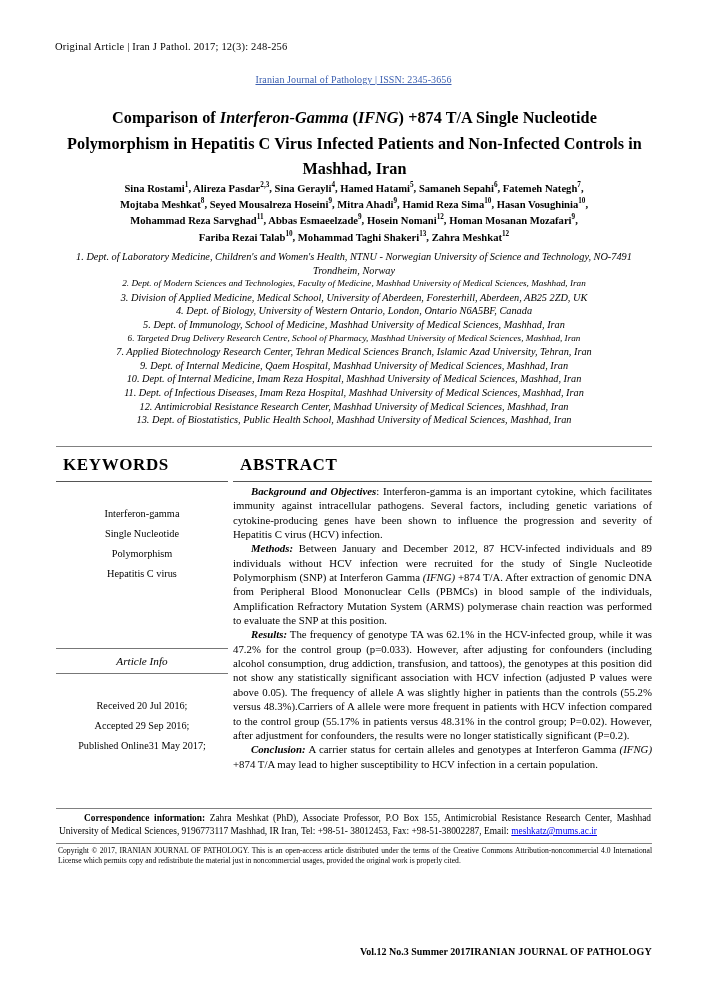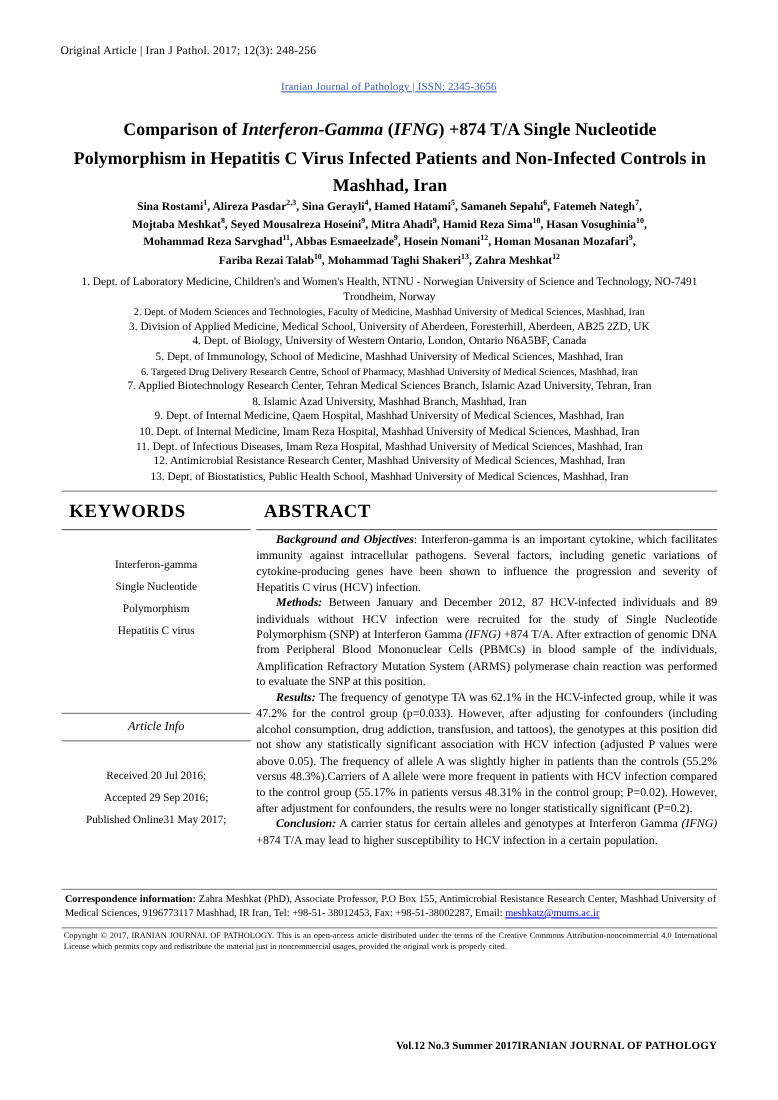--- a/index.html
+++ b/index.html
@@ -67,20 +67,21 @@
     line-height: 16.2px;
   }
   .authors sup { font-size: 7.2px; vertical-align: super; line-height: 0; }
 
   .affils {
     position: absolute;
     top: 250px;
     left: 52px;
     width: 604px;
     text-align: center;
+    font-style: italic;
   }
   .affil { line-height: 13.6px; }
   .affil.big { font-size: 10.3px; }
   .affil.small { font-size: 9.2px; }
 
   .rule-top {
     position: absolute;
     left: 56px;
     width: 596px;
     top: 446px;
@@ -162,21 +163,21 @@
 
   .corr {
     position: absolute;
     left: 59px;
     top: 812px;
     width: 592px;
     font-size: 9.4px;
     line-height: 13.2px;
     text-align: justify;
   }
-  .corr b { font-weight: bold; }
+  .corr b { font-weight: bold; margin-left: 25px; }
   .corr .email {
     text-decoration: underline;
   }
 
   .rule-copy {
     position: absolute;
     left: 56px;
     width: 596px;
     top: 843px;
     border-top: 1.1px solid #808080;
@@ -230,21 +231,20 @@
   </div>
 
   <div class="affils" id="affiliation-list">
       <div class="affil big"><span>1. </span><span>Dept. of Laboratory Medicine, Children's and Women's Health, NTNU - Norwegian University of Science and Technology, NO-7491 Trondheim, Norway</span></div>
       <div class="affil small"><span>2. </span><span>Dept. of Modern Sciences and Technologies, Faculty of Medicine, Mashhad University of Medical Sciences, Mashhad, Iran</span></div>
       <div class="affil big"><span>3. </span><span>Division of Applied Medicine, Medical School, University of Aberdeen, Foresterhill, Aberdeen, AB25 2ZD, UK</span></div>
       <div class="affil big"><span>4. </span><span>Dept. of Biology, University of Western Ontario, London, Ontario N6A5BF, Canada</span></div>
       <div class="affil big"><span>5. </span><span>Dept. of Immunology, School of Medicine, Mashhad University of Medical Sciences, Mashhad, Iran</span></div>
       <div class="affil small"><span>6. </span><span>Targeted Drug Delivery Research Centre, School of Pharmacy, Mashhad University of Medical Sciences, Mashhad, Iran</span></div>
       <div class="affil big"><span>7. </span><span>Applied Biotechnology Research Center, Tehran Medical Sciences Branch, Islamic Azad University, Tehran, Iran</span></div>
-      <div class="affil big"><span>8. </span><span>Islamic Azad University, Mashhad Branch, Mashhad, Iran</span></div>
       <div class="affil big"><span>9. </span><span>Dept. of Internal Medicine, Qaem Hospital, Mashhad University of Medical Sciences, Mashhad, Iran</span></div>
       <div class="affil big"><span>10. </span><span>Dept. of Internal Medicine, Imam Reza Hospital, Mashhad University of Medical Sciences, Mashhad, Iran</span></div>
       <div class="affil big"><span>11. </span><span>Dept. of Infectious Diseases, Imam Reza Hospital, Mashhad University of Medical Sciences, Mashhad, Iran</span></div>
       <div class="affil big"><span>12. </span><span>Antimicrobial Resistance Research Center, Mashhad University of Medical Sciences, Mashhad, Iran</span></div>
       <div class="affil big"><span>13. </span><span>Dept. of Biostatistics, Public Health School, Mashhad University of Medical Sciences, Mashhad, Iran</span></div>
     </div>
 
   <div class="rule-top"></div>
 
   <div class="kw-col">

